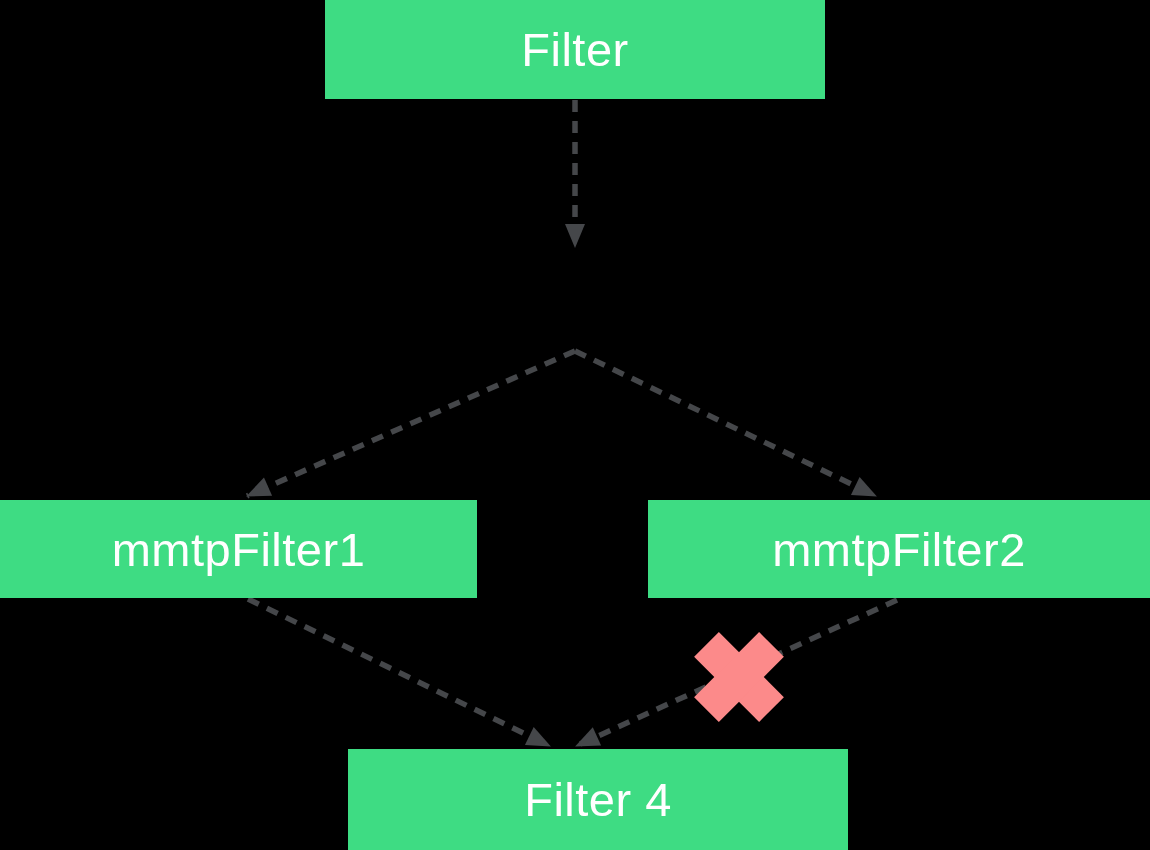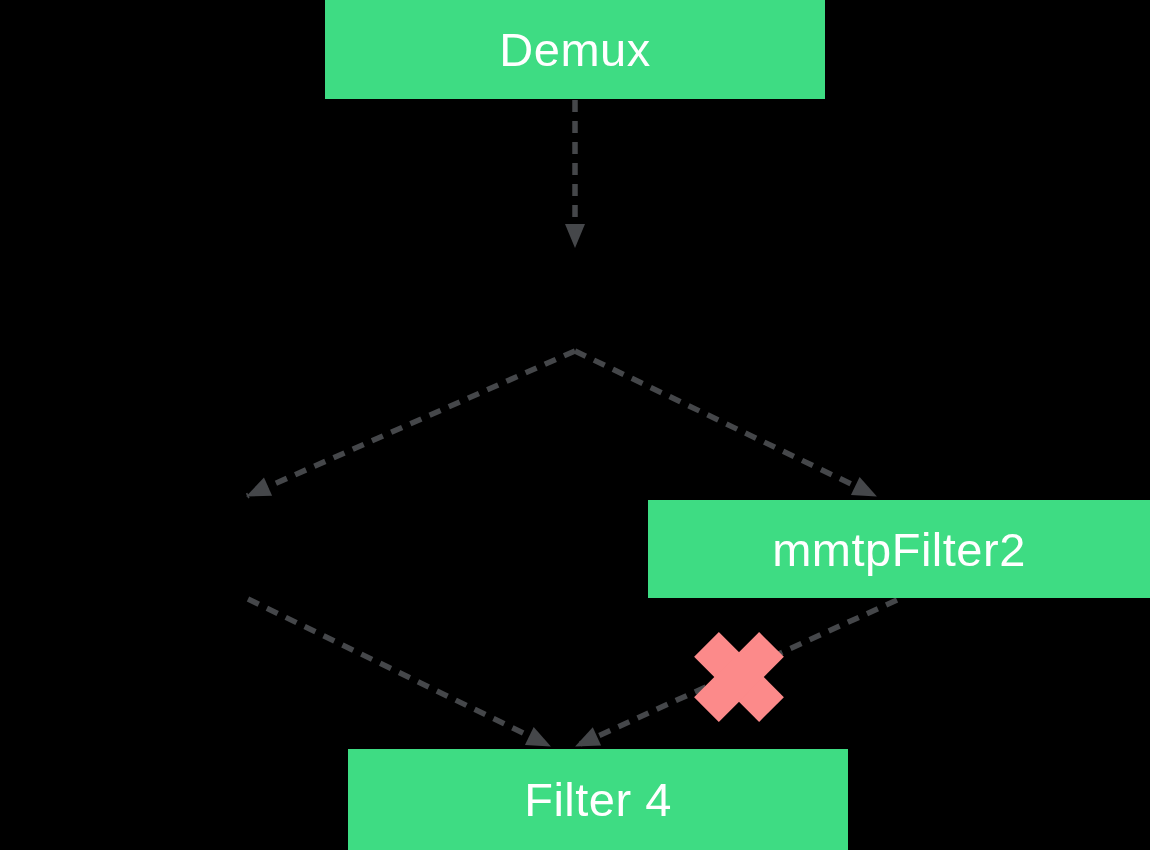--- a/index.html
+++ b/index.html
@@ -69,24 +69,27 @@
 
     <path class="edge" d="M897,600 L576,746" marker-end="url(#arrowhead)"></path>
 
     <g transform="translate(739,677)" fill="#fc8a8a">
       <rect x="-46" y="-17.5" width="92" height="35" transform="rotate(45)"></rect>
       <rect x="-46" y="-17.5" width="92" height="35" transform="rotate(-45)"></rect>
     </g>
   </svg>
 
   <div class="node node-demux">
-    <span>Demux</span>
+    <span>Filter</span>
   </div>
 
 
+  <div class="node node-mmtp1">
+    <span>mmtpFilter1</span>
+  </div>
 
   <div class="node node-mmtp2">
     <span>mmtpFilter2</span>
   </div>
 
   <div class="node node-filter4">
     <span>Filter 4</span>
   </div>
 
 </div>

